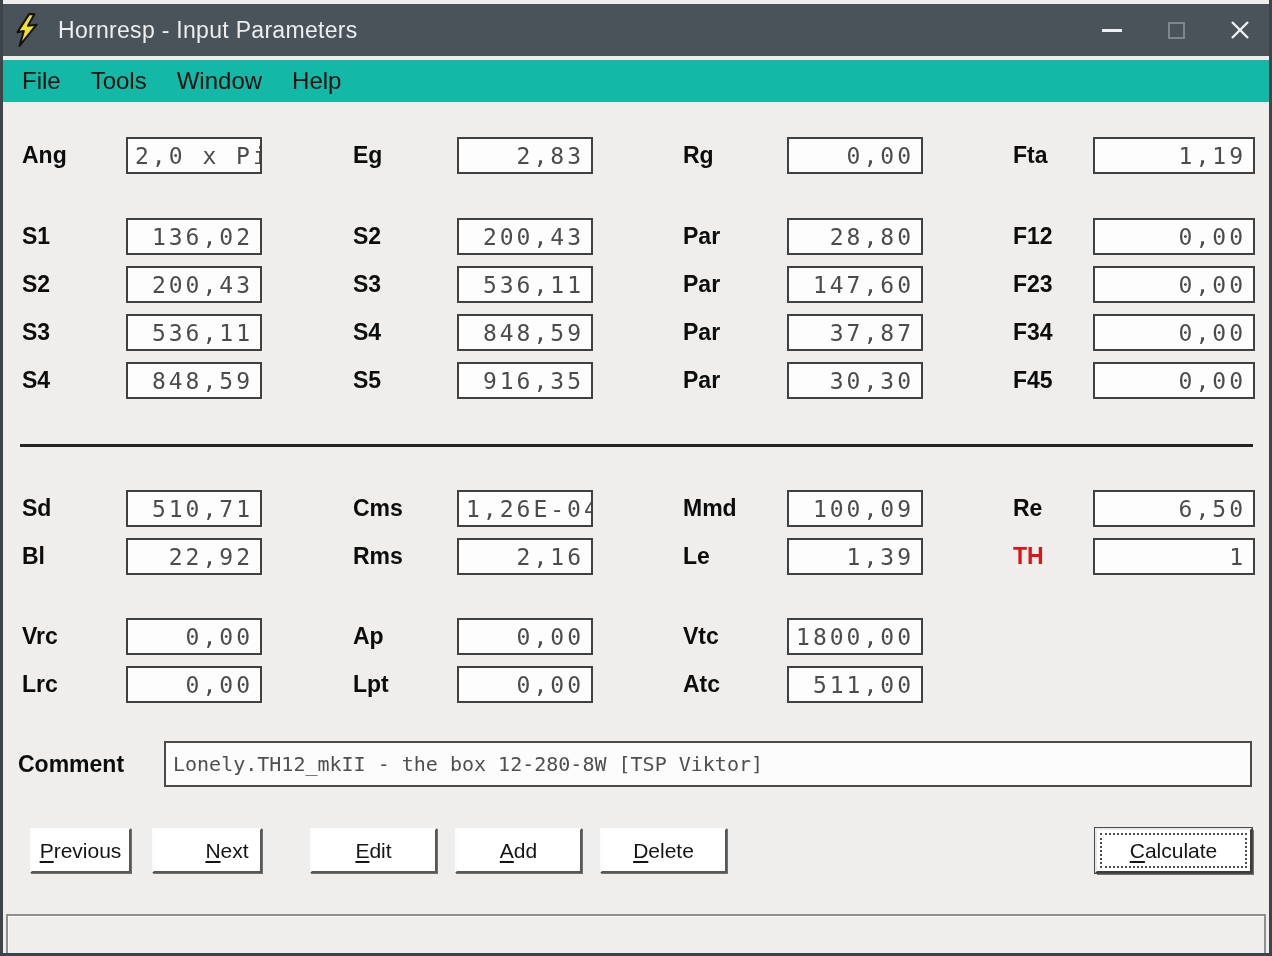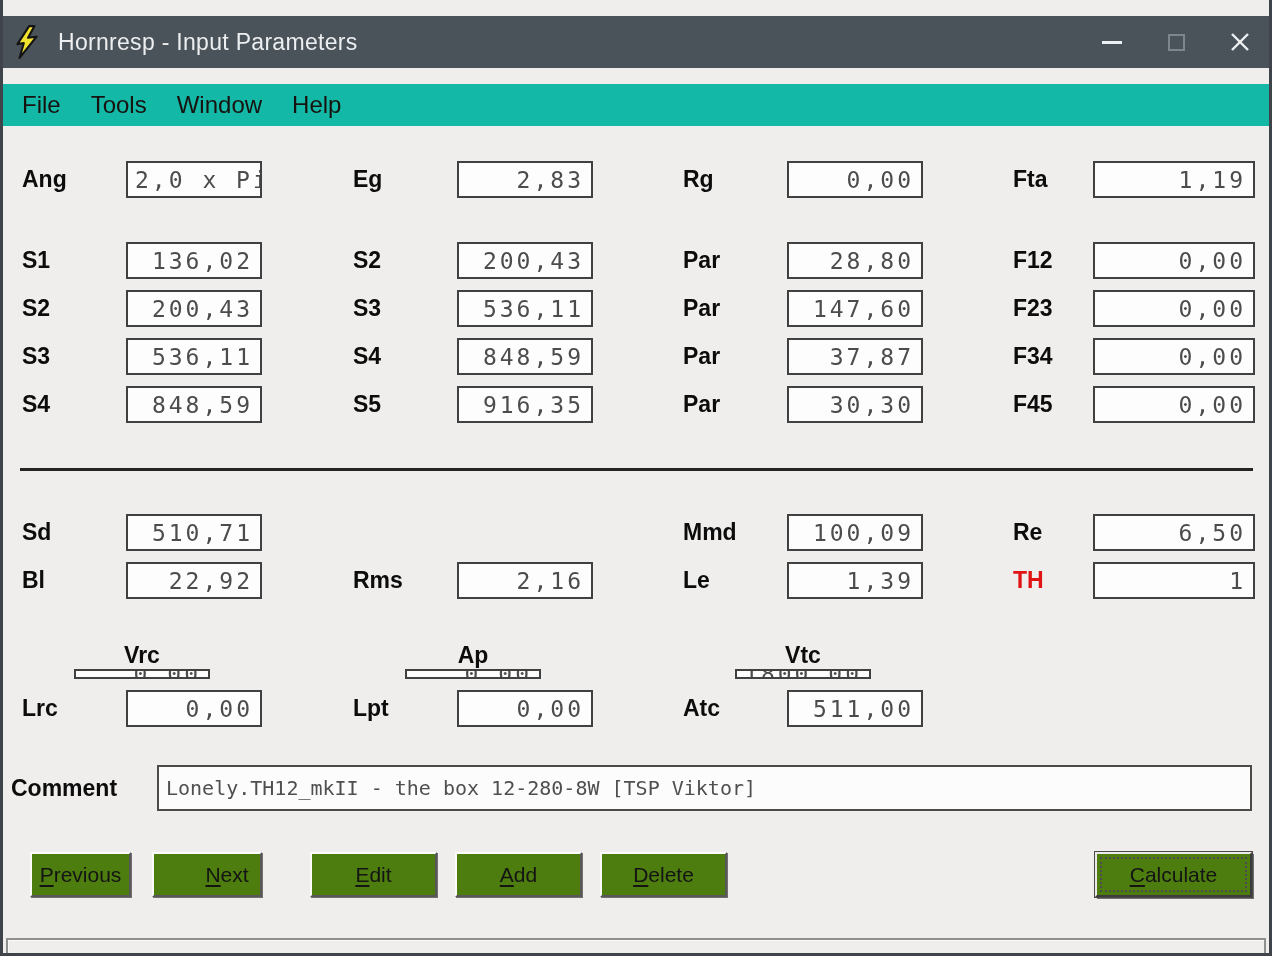--- a/index.html
+++ b/index.html
@@ -2,61 +2,61 @@
 <html><head>
 <meta charset="utf-8">
 <style>
   html,body{margin:0;padding:0;background:#d7d7d7;}
   #window{
     position:relative;width:1272px;height:956px;box-sizing:border-box;
     border-left:3px solid #3f444a;border-right:3px solid #3f444a;border-bottom:3px solid #3f444a;
     background:#efeeec;font-family:"Liberation Sans",sans-serif;overflow:hidden;
   }
   
-  .titlebar{height:52px;background:#4a525a;display:flex;align-items:center;margin:16px -3px;}
+  .titlebar{height:52px;background:#4a525a;display:flex;align-items:center;margin:4px -3px;}
   .app-icon{width:30px;height:36px;margin:0 14px 0 14px;display:flex;align-items:center;}
   .title-text{color:#eceef0;font-size:23px;letter-spacing:0.3px;}
   .win-controls{margin-left:auto;display:flex;height:100%;}
   .win-btn{width:64px;height:100%;display:flex;align-items:center;justify-content:center;}
   .min-glyph{width:20px;height:3px;background:#edf0f2;}
   .max-glyph{width:17px;height:17px;border:2px solid #7e868d;box-sizing:border-box;}
   
   .menubar{height:42px;background:#14b8a6;display:flex;align-items:center;padding-left:4px;}
   .menu-item{font-size:24px;color:#17120f;padding:0 15px;line-height:42px;}
   
   .client{position:relative;height:859px;}
   .cell{position:absolute;height:37px;display:flex;align-items:center;justify-content:space-between;}
   .c1{left:19px;width:240px;}
   .c2{left:350px;width:240px;}
   .c3{left:680px;width:240px;}
   .c4{left:1010px;width:242px;}
   .r1{top:35px;} .r2{top:116px;} .r3{top:164px;} .r4{top:212px;} .r5{top:260px;}
-  .r6{top:388px;} .r7{top:436px;} .r8{top:516px;flex-direction:column;} .r9{top:564px;}
+  .r6{top:388px;} .r7{top:436px;} .r8{top:516px;} .r9{top:564px;}
   .plabel{font-weight:bold;font-size:23px;color:#0c0c0c;}
   .plabel.red{color:#e01414;}
   .pfield{
     box-sizing:border-box;width:136px;height:37px;background:#fdfdfd;
     border:2px solid #404040;display:flex;align-items:center;justify-content:flex-end;
     padding:0 7px;font-family:"DejaVu Sans Mono",monospace;font-size:23px;
     letter-spacing:3px;color:#4c4c4c;white-space:nowrap;overflow:hidden;
   }
   .c4 .pfield{width:162px;}
   .pfield.align-left{justify-content:flex-start;}
   .divider{position:absolute;left:17px;width:1233px;top:342px;height:3px;background:#242424;}
   
-  .comment-row{position:absolute;top:645px;left:8px;right:17px;height:34px;display:flex;align-items:center;}
+  .comment-row{position:absolute;top:645px;left:15px;right:17px;height:34px;display:flex;align-items:center;}
   .comment-label{width:146px;font-weight:bold;font-size:23px;color:#0c0c0c;}
   .comment-field{
     flex:1;height:46px;box-sizing:border-box;background:#fcfcfc;border:2px solid #4a4a4a;
     display:flex;align-items:center;padding:0 7px;font-family:"DejaVu Sans Mono",monospace;
     font-size:20px;color:#4f4f4f;letter-spacing:0;white-space:nowrap;overflow:hidden;
   }
   
   .btn{
-    position:absolute;top:726px;height:45px;box-sizing:border-box;background:#4d7c0f;
+    position:absolute;top:726px;height:45px;box-sizing:border-box;background:#ffffff;
     border:2px solid;border-color:#fbfbfb #585858 #585858 #fbfbfb;
     box-shadow:1px 1px 0 #6f6f6f;display:flex;align-items:center;justify-content:center;
     font-size:21px;color:#141414;cursor:default;
   }
   .m{text-decoration:underline;text-underline-offset:3px;}
   .btn-previous{left:27px;width:101px;}
   .btn-next{left:149px;width:110px;padding-left:40px;}
   .btn-edit{left:307px;width:127px;}
   .btn-add{left:452px;width:127px;}
   .btn-delete{left:597px;width:127px;}
@@ -201,20 +201,24 @@
       <span class="plabel">F45</span>
       <div class="pfield">0,00</div>
     </div>
 
     <div class="divider"></div>
 
     <div class="cell c1 r6">
       <span class="plabel">Sd</span>
       <div class="pfield">510,71</div>
     </div>
+    <div class="cell c2 r6">
+      <span class="plabel">Cms</span>
+      <div class="pfield align-left">1,26E-04</div>
+    </div>
     <div class="cell c3 r6">
       <span class="plabel">Mmd</span>
       <div class="pfield">100,09</div>
     </div>
     <div class="cell c4 r6">
       <span class="plabel">Re</span>
       <div class="pfield">6,50</div>
     </div>
 
     <div class="cell c1 r7">

